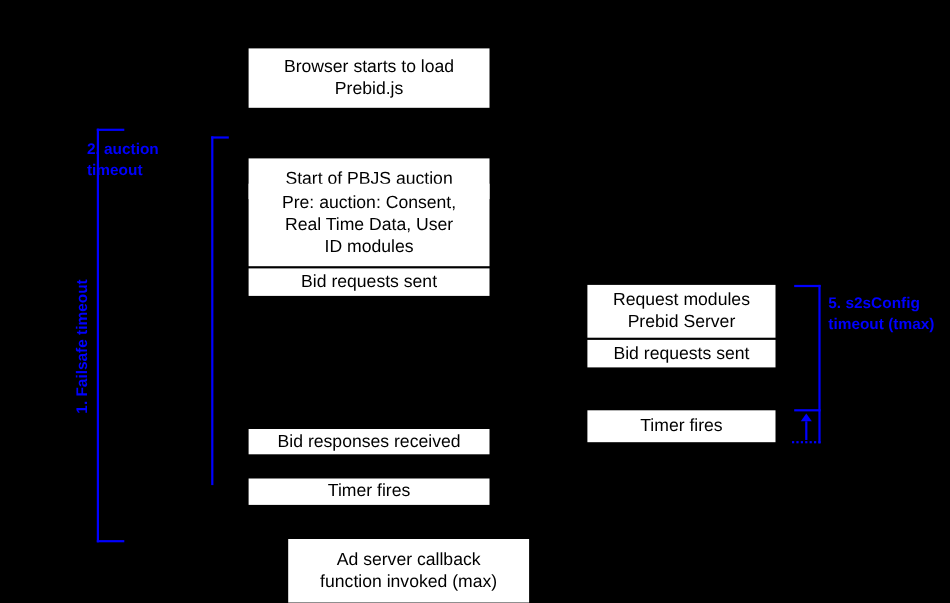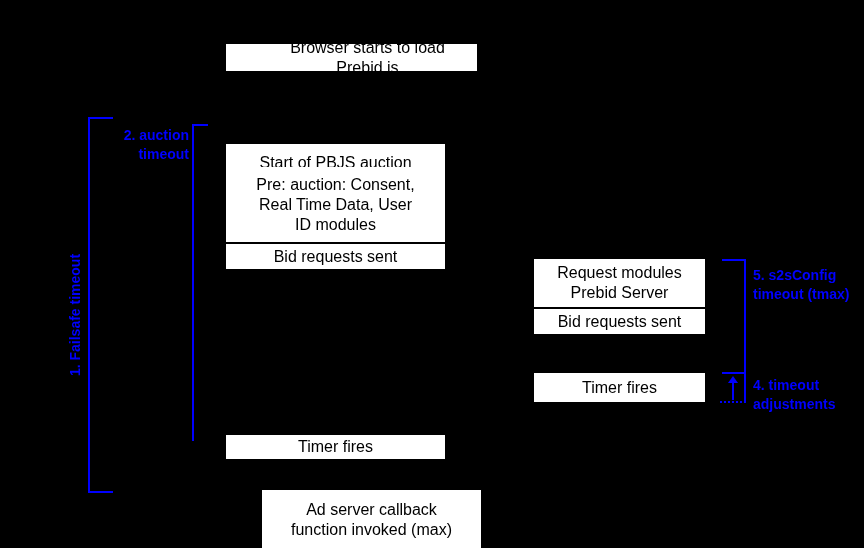--- a/index.html
+++ b/index.html
@@ -15,21 +15,21 @@
   }
   
   .bline{position:absolute;background:var(--accent,#0000ff);}
   .dotted{position:absolute;border-top:2px dotted var(--accent,#0000ff);height:0;}
   
   .blue-label{
     position:absolute;color:var(--accent,#0000ff);font-weight:bold;
     font-size:14px;line-height:19px;white-space:pre-line;
   }
   
-  #box-a{left:226px;top:44px;width:219px;height:27px;padding-left:32px;}
+  #box-a{left:226px;top:44px;width:219px;height:54px;}
   #box-b{left:226px;top:144px;width:219px;height:37px;}
   #box-c{left:226px;top:167px;width:219px;height:75px;}
   #box-d{left:226px;top:244px;width:219px;height:25px;}
   #box-e{left:226px;top:390px;width:219px;height:23px;}
   #box-f{left:226px;top:435px;width:219px;height:24px;}
   #box-g{left:226px;top:490px;width:219px;height:60px;margin-left:36px;}
   
   #box-h{left:534px;top:259px;width:171px;height:48px;}
   #box-i{left:534px;top:309px;width:171px;height:25px;}
   #box-j{left:534px;top:373px;width:171px;height:29px;}
@@ -37,21 +37,21 @@
   #failsafe-line{left:88px;top:117px;width:2px;height:376px;}
   #failsafe-tick-top{left:88px;top:117px;width:25px;height:2px;}
   #failsafe-tick-bottom{left:88px;top:491px;width:25px;height:2px;}
   #label-failsafe{
     left:75px;top:315px;transform:translate(-50%,-50%) rotate(-90deg);
     white-space:nowrap;
   }
   
   #auction-line{left:192px;top:124px;width:2px;height:317px;}
   #auction-tick{left:192px;top:124px;width:16px;height:2px;}
-  #label-auction{left:79px;top:126px;width:110px;text-align:right;}
+  #label-auction{left:79px;top:126px;width:110px;text-align:left;}
   
   #s2s-line{left:744px;top:259px;width:2px;height:144px;}
   #s2s-tick-top{left:722px;top:259px;width:24px;height:2px;}
   #s2s-tick-mid{left:722px;top:372px;width:24px;height:2px;}
   #s2s-dotted{left:720px;top:401px;width:26px;}
   #label-s2s{left:753px;top:266px;width:111px;}
   #label-adjustments{left:753px;top:376px;width:111px;}
   
   #arrow-head{
     position:absolute;left:728px;top:376px;width:0;height:0;
@@ -65,20 +65,21 @@
 
 <div class="canvas">
 
   <div class="box" id="box-a">Browser starts to load
 Prebid.js</div>
   <div class="box" id="box-b">Start of PBJS auction</div>
   <div class="box" id="box-c">Pre: auction: Consent,
 Real Time Data, User
 ID modules</div>
   <div class="box" id="box-d">Bid requests sent</div>
+  <div class="box" id="box-e">Bid responses received</div>
   <div class="box" id="box-f">Timer fires</div>
   <div class="box" id="box-g">Ad server callback
 function invoked (max)</div>
 
   <div class="box" id="box-h">Request modules
 Prebid Server</div>
   <div class="box" id="box-i">Bid requests sent</div>
   <div class="box" id="box-j">Timer fires</div>
 
   <div class="bline" id="failsafe-line"></div>
@@ -93,16 +94,14 @@
 
   <div class="bline" id="s2s-line"></div>
   <div class="bline" id="s2s-tick-top"></div>
   <div class="bline" id="s2s-tick-mid"></div>
   <div class="dotted" id="s2s-dotted"></div>
   <div class="blue-label" id="label-s2s">5. s2sConfig
 timeout (tmax)</div>
 
   <div id="arrow-head"></div>
   <div class="bline" id="arrow-shaft"></div>
-  <div class="blue-label" id="label-adjustments">4. timeout
-adjustments</div>
 
 </div>
 
 </body></html>

